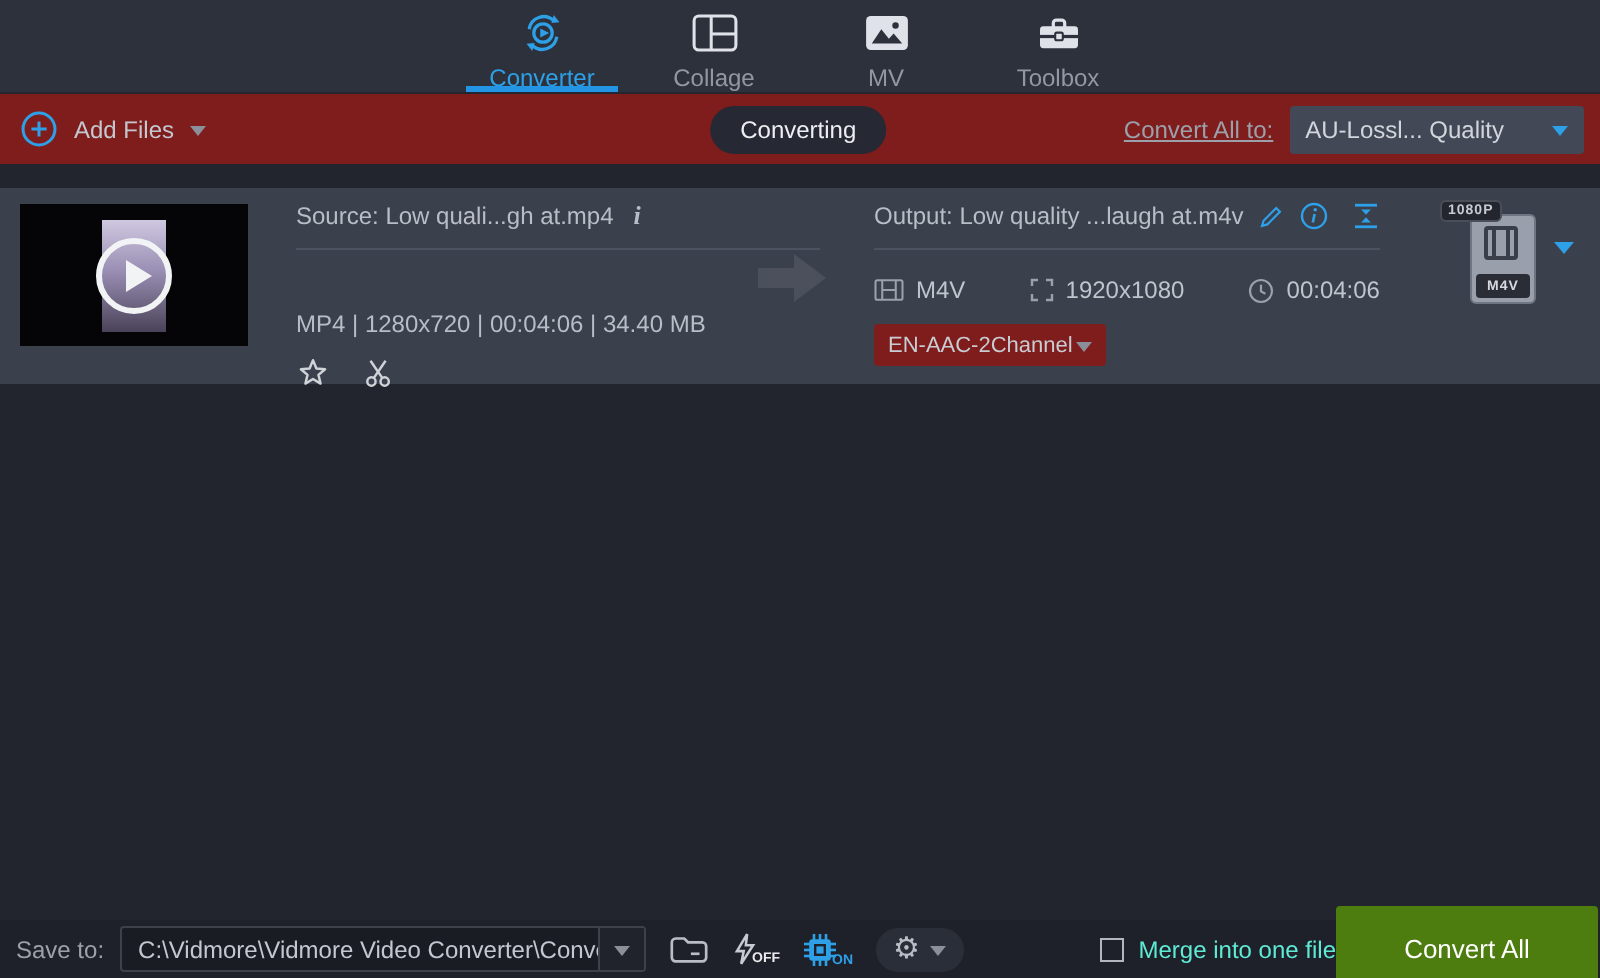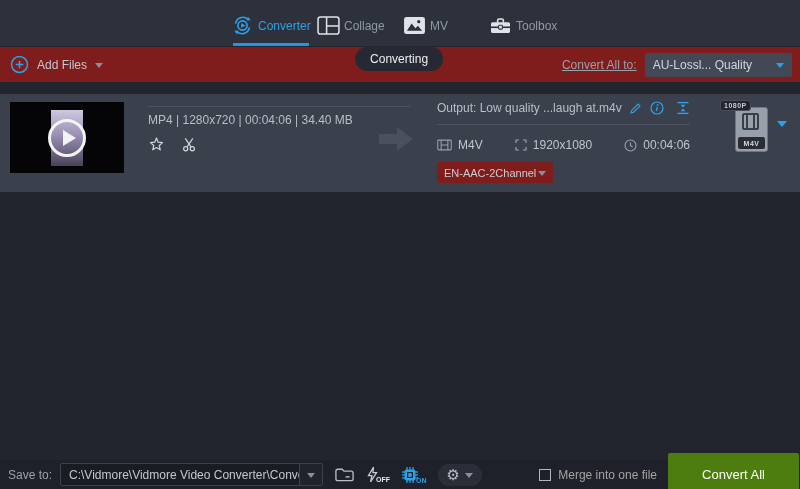--- a/index.html
+++ b/index.html
@@ -3,31 +3,31 @@
 <meta charset="utf-8">
 <style>
   * { margin:0; padding:0; box-sizing:border-box; }
   html,body { width:800px; height:489px; }
   body { font-family:"Liberation Sans","DejaVu Sans",sans-serif; background:#22252d; overflow:hidden; }
   .app { position:relative; width:800px; height:489px; display:flex; flex-direction:column; }
 
   
   .topnav { height:47px; background:#2d313b; display:flex; justify-content:center; align-items:flex-end; flex:none; border-bottom:1px solid #23262e; }
   .nav-tabs { display:flex; gap:6px; height:100%; }
-  .nav-tab { position:relative; width:80px; display:flex; flex-direction:row; align-items:center; justify-content:flex-start; padding-top:5px; gap:4px; cursor:pointer; }
+  .nav-tab { position:relative; width:80px; display:flex; flex-direction:column; align-items:center; justify-content:flex-start; padding-top:5px; gap:4px; cursor:pointer; }
   .nav-tab .nav-label { font-size:12px; color:#9298a3; }
   .nav-tab.active .nav-label { color:#2da0e8; }
   .nav-tab.active .underline { position:absolute; bottom:0; left:2px; right:2px; height:3px; background:#2494e4; }
   .nav-ico { height:23px; display:flex; align-items:center; }
 
   
   .toolbar { height:35px; background:#7f1d1d; position:relative; display:flex; align-items:center; flex:none; }
   .addfiles { display:flex; align-items:center; gap:8px; margin-left:10px; cursor:pointer; }
   .addfiles .lbl { font-size:12px; color:#c3c7cf; }
-  .center-tabs { position:absolute; left:50%; top:0; height:100%; transform:translateX(-51%); display:flex; align-items:center; gap:16px;flex-direction:column; }
+  .center-tabs { position:absolute; left:50%; top:0; height:100%; transform:translateX(-51%); display:flex; align-items:center; gap:16px; }
   .pill { font-size:12px; color:#eceef2; background:#262933; border-radius:12px; padding:5px 15px; cursor:pointer; }
   .tab-plain { font-size:12px; color:#959aa4; padding:5px 8px; cursor:pointer; }
   .convert-to { position:absolute; right:8px; top:0; height:100%; display:flex; align-items:center; gap:8px; }
   .convert-to .lbl { font-size:12px; color:#9ba0aa;text-decoration:underline; }
   .select-lite { display:flex; align-items:center; gap:24px; background:#424856; border-radius:2px; height:24px; padding:0 8px; cursor:pointer; }
   .select-lite .val { font-size:12px; color:#d2d5dc; }
 
   .caret { width:0; height:0; border:4px solid transparent; border-top:5px solid #9ba0aa; margin-top:5px; }
   .caret.blue { border-top-color:#2da0e8; }
   .caret.dim  { border-top-color:#8a8f9a; }
@@ -39,21 +39,21 @@
   .thumb { position:absolute; left:10px; top:8px; width:114px; height:71px; background:#050507; display:flex; align-items:center; justify-content:center; cursor:pointer; }
   .thumb .frame { position:absolute; width:32px; height:56px; background:linear-gradient(180deg,#cfc8e0 0%,#9a8fb4 45%,#4a4258 100%); }
   .playwrap { position:relative; width:38px; height:38px; border:3px solid #f2f3f5; border-radius:50%; display:flex; align-items:center; justify-content:center; }
   .playwrap .tri { width:0; height:0; border-left:13px solid #f2f3f5; border-top:8px solid transparent; border-bottom:8px solid transparent; margin-left:4px; }
 
   .srcblock { position:absolute; left:148px; top:5px; width:262px; }
   .titlerow { display:flex; align-items:center; gap:10px; height:18px; }
   .filetext { font-size:12px; color:#b9bdc6; white-space:nowrap; }
   .i-plain { font-family:"Liberation Serif","DejaVu Serif",serif; font-style:italic; font-weight:bold; font-size:13px; color:#b9bdc6; cursor:pointer; }
   .divider { height:1px; background:#4d5260; margin-top:7px; }
-  .metatext { font-size:12px; color:#b9bdc6; margin-top:6px; white-space:nowrap; }
+  .metatext { font-size:12px; color:#b9bdc6; margin-top:30px; white-space:nowrap; }
   .srcicons { display:flex; gap:16px; margin-top:9px; align-items:center; }
   .icobtn { cursor:pointer; display:flex; align-items:center; }
 
   .flowarrow { position:absolute; left:377px; top:30px; }
 
   .outblock { position:absolute; left:437px; top:5px; width:253px; }
   .outtitle { display:flex; align-items:center; height:18px; }
   .outtitle .left { display:flex; align-items:center; gap:7px; }
   .outtitle .right { margin-left:auto; display:flex; align-items:center; gap:12px; }
   .detailrow { display:flex; align-items:center; justify-content:space-between; margin-top:12px; height:16px; }
@@ -82,21 +82,21 @@
   .pathfield .pathval { width:238px; display:flex; align-items:center; padding:0 8px; font-size:12px; color:#c3c7cf; white-space:nowrap; overflow:hidden; }
   .pathfield .dropbtn { width:23px; border-left:1px solid #3c414c; display:flex; align-items:center; justify-content:center; cursor:pointer; background:#20232c; }
   .bico { margin-left:11px; display:flex; align-items:flex-end; cursor:pointer; position:relative; }
   .tag { font-size:7px; font-weight:bold; margin-left:-3px; margin-bottom:0px; }
   .tag.off { color:#e8eaee; }
   .tag.on { color:#2da0e8; }
   .gearbtn { margin-left:11px; display:flex; align-items:center; gap:5px; background:#2a2e38; border-radius:12px; height:22px; padding:0 9px; cursor:pointer; }
   .gear-glyph { font-size:15px; color:#b9bdc6; line-height:1; }
   .mergegrp { margin-left:auto; display:flex; align-items:center; gap:7px; cursor:pointer; }
   .checkbox { width:12px; height:12px; border:1.4px solid #b2b6bf; background:transparent; }
-  .merge-lbl { font-size:12px; color:#a3a3a3; margin-right:11px; }
+  .merge-lbl { font-size:12px; color:#5eead4; margin-right:0; }
   .convertbtn { width:131px; height:43px; margin:1px 1px 1px 0; background:#4d7c0f; border:none; border-radius:2px; color:#ffffff; font-size:13px; font-family:inherit; cursor:pointer; }
 </style>
 </head>
 <body>
 
 <div class="app">
 
   <header class="topnav">
     <div class="nav-tabs">
       <div class="nav-tab active">
@@ -178,20 +178,24 @@
     <div class="filerow">
 
       <div class="thumb">
         <span class="frame"></span>
         <span class="playwrap">
             <span class="tri"></span>
           </span>
       </div>
 
       <div class="srcblock">
+        <div class="titlerow">
+          <span class="filetext">Source: Low quali...gh at.mp4</span>
+          <span class="i-plain">i</span>
+        </div>
         <div class="divider"></div>
         <div class="metatext">MP4 | 1280x720 | 00:04:06 | 34.40 MB</div>
         <div class="srcicons">
           <span class="icobtn">
             <svg width="17" height="17" viewBox="0 0 18 18" fill="none" stroke="#d0d3d8" stroke-width="1.3">
               <path d="M9 2.2 L10.8 6.6 L15.4 7 L11.9 10 L13 14.6 L9 12.2 L5 14.6 L6.1 10 L2.6 7 L7.2 6.6 Z" stroke-linejoin="round"></path>
             </svg>
           </span>
           <span class="icobtn">
             <svg width="17" height="17" viewBox="0 0 18 18" fill="none" stroke="#d0d3d8" stroke-width="1.3">

